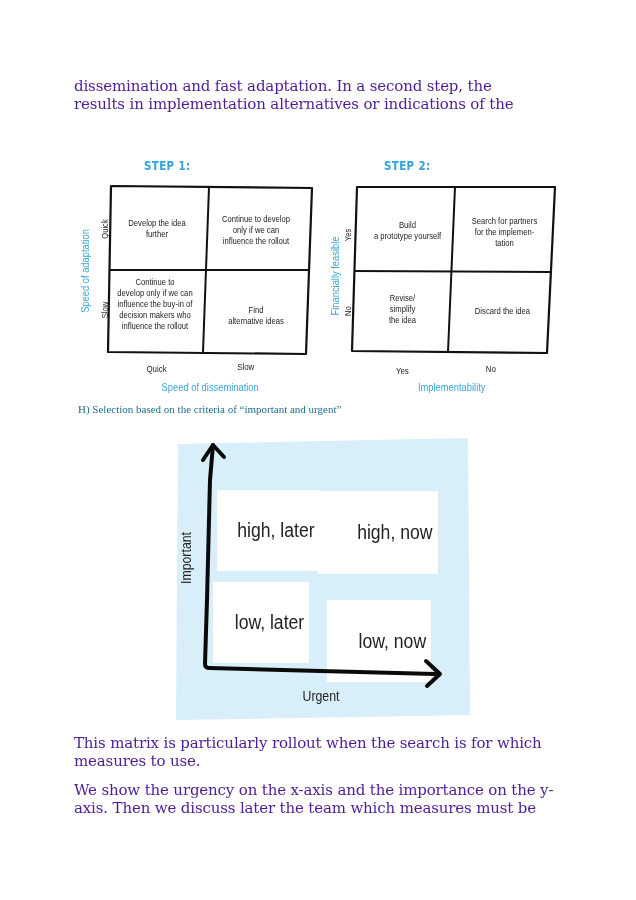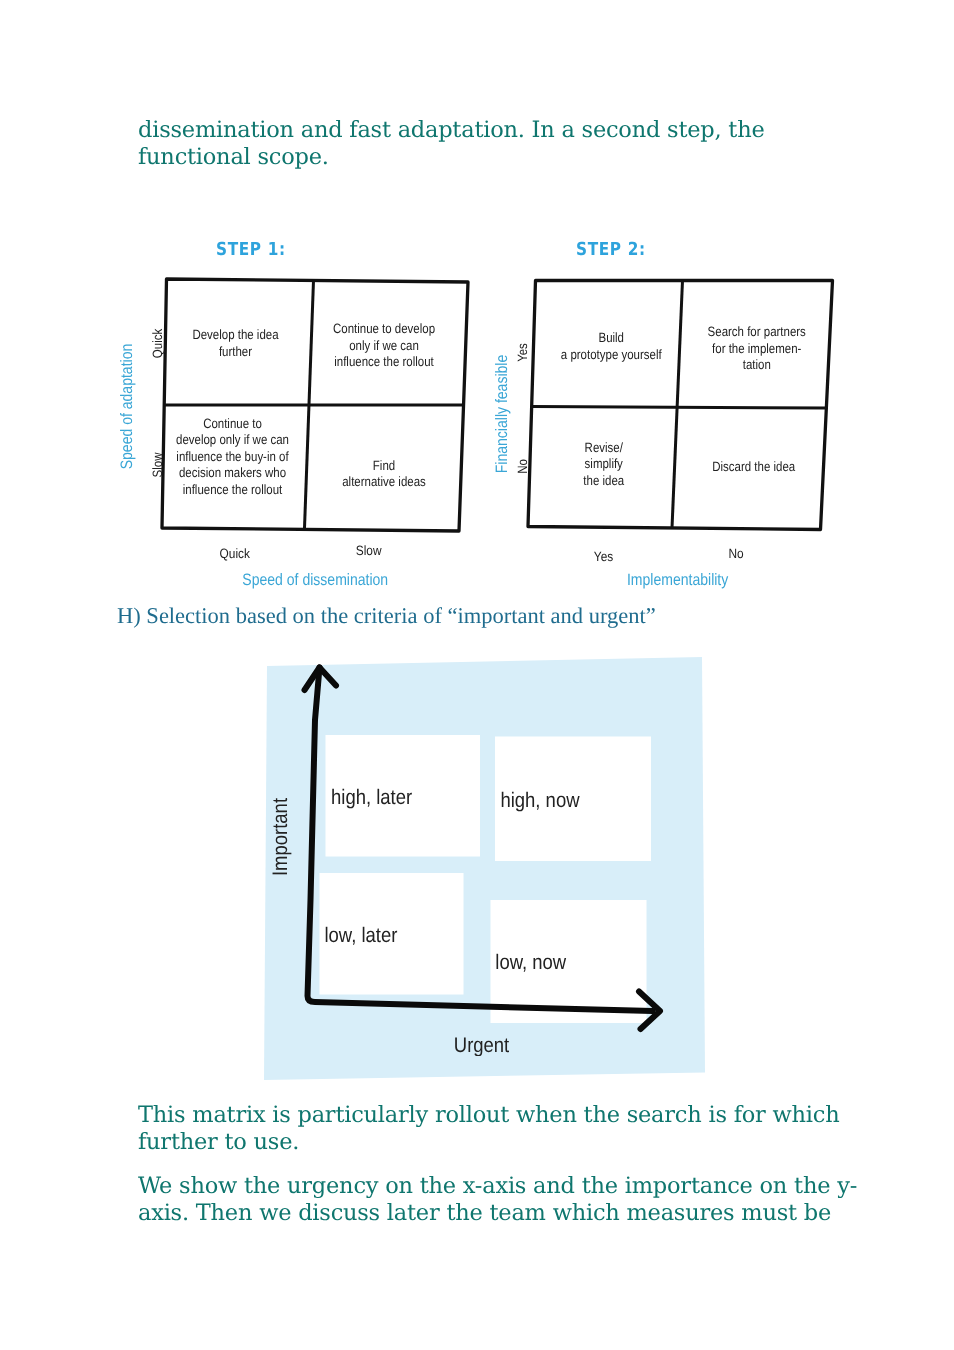--- a/index.html
+++ b/index.html
@@ -1,52 +1,52 @@
 <!DOCTYPE html>
 <html><head>
 <meta charset="utf-8">
 <style>
   html, body { margin: 0; padding: 0; background: #ffffff; }
   body { width: 636px; height: 900px; position: relative; overflow: hidden; }
   .body-text {
-    position: absolute; left: 92px; width: 480px;
+    position: absolute; left: 74px; width: 480px;
     font-family: "DejaVu Serif", "Liberation Serif", serif;
-    font-size: 15px; line-height: 17.5px; color: #0f766e;
+    font-size: 15px; line-height: 17.5px; color: #4c1d95;
     letter-spacing: -0.15px;
   }
   .heading-h {
     position: absolute; left: 78px; top: 403px;
     font-family: "Liberation Serif", "DejaVu Serif", serif;
-    font-size: 15px; color: #1f6c8e; white-space: nowrap;
+    font-size: 11px; color: #1f6c8e; white-space: nowrap;
   }
   .step-title {
     position: absolute; font-family: "DejaVu Sans", sans-serif; font-weight: bold;
     color: #2ea3dc; font-size: 12px; letter-spacing: 0.5px;
     transform: scaleX(0.85); transform-origin: left center;
   }
   .cell-text {
     position: absolute; text-align: center; font-size: 9px; line-height: 11px;
     color: #222; font-family: "Liberation Sans", sans-serif;
     transform: scaleX(0.85);
   }
   .tick-lbl { position: absolute; font-size: 9px; color: #222; font-family: "Liberation Sans", sans-serif; transform: scaleX(0.88); }
   .axis-lbl { position: absolute; font-size: 11px; color: #3aa6d6; font-family: "Liberation Sans", sans-serif; white-space: nowrap; transform: scaleX(0.85); }
   .vert { transform: rotate(-90deg) scaleX(0.85); transform-origin: center; white-space: nowrap; }
   .m-cell {
-    position: absolute; background: #fff; display: flex; align-items: center; justify-content: flex-start;
-    font-family: "Liberation Sans", sans-serif; font-size: 14px; color: #222;
+    position: absolute; background: #fff; display: flex; align-items: center; justify-content: flex-end;
+    font-family: "Liberation Sans", sans-serif; font-size: 20px; color: #222;
   }
   .m-cell span { display: inline-block; transform: scaleX(0.88); }
 </style>
 </head>
 <body>
 
 <div class="body-text" style="top:78px;">
   <div>dissemination and fast adaptation. In a second step, the</div>
-  <div>functional scope.</div>
+  <div>results in implementation alternatives or indications of the</div>
 </div>
 
 <div>
   <div class="step-title" style="left:144px; top:159px;">STEP 1:</div>
   <svg style="position:absolute; left:100px; top:180px;" width="222" height="180">
     <path d="M11 6 L212 8 L206 174 L8 172 Z" fill="none" stroke="#111" stroke-width="2.2" stroke-linejoin="round"></path>
     <path d="M109 7 L103 172" fill="none" stroke="#111" stroke-width="2"></path>
     <path d="M10 90 L209 90" fill="none" stroke="#111" stroke-width="2"></path>
   </svg>
   <div class="cell-text" style="left:112px; top:218px; width:90px;">
@@ -111,39 +111,39 @@
 
 <div class="heading-h">H) Selection based on the criteria of “important and urgent”</div>
 
 <div>
   <svg style="position:absolute; left:170px; top:430px;" width="305" height="295">
     <path d="M8 14 L298 8 L300 285 L6 290 Z" fill="#d8eef9"></path>
   </svg>
   <div class="m-cell" style="left:217px; top:490px; width:103px; height:81px;">
       <span>high, later</span>
     </div>
-  <div class="m-cell" style="left:330px; top:491px; width:104px; height:83px;">
+  <div class="m-cell" style="left:318px; top:491px; width:120px; height:83px;">
       <span>high, now</span>
     </div>
   <div class="m-cell" style="left:213px; top:582px; width:96px; height:81px;">
       <span>low, later</span>
     </div>
   <div class="m-cell" style="left:327px; top:600px; width:104px; height:82px;">
       <span>low, now</span>
     </div>
   <svg style="position:absolute; left:170px; top:430px;" width="305" height="295">
     <path d="M43 15 L40 50 L37 170 L35 234 Q35 238 40 238 L265 244" fill="none" stroke="#0a0a0a" stroke-width="4" stroke-linecap="round" stroke-linejoin="round"></path>
     <path d="M33 30 L43 15 L54 27" fill="none" stroke="#0a0a0a" stroke-width="4" stroke-linecap="round" stroke-linejoin="round"></path>
     <path d="M256 231 L270 244 L257 256" fill="none" stroke="#0a0a0a" stroke-width="4" stroke-linecap="round" stroke-linejoin="round"></path>
   </svg>
   <div style="position:absolute; left:146px; top:550px; width:80px; text-align:center; font-family:'Liberation Sans',sans-serif; font-size:14px; color:#222; transform:rotate(-90deg) scaleX(0.88);">Important</div>
   <div style="position:absolute; left:300px; top:688px; font-family:'Liberation Sans',sans-serif; font-size:14px; color:#222; transform:scaleX(0.88);">Urgent</div>
 </div>
 
 <div class="body-text" style="top:735px;">
   <div>This matrix is particularly rollout when the search is for which</div>
-  <div>further to use.</div>
+  <div>measures to use.</div>
 </div>
 
 <div class="body-text" style="top:782px;">
   <div>We show the urgency on the x-axis and the importance on the y-</div>
   <div>axis. Then we discuss later the team which measures must be</div>
 </div>
 
 </body></html>

